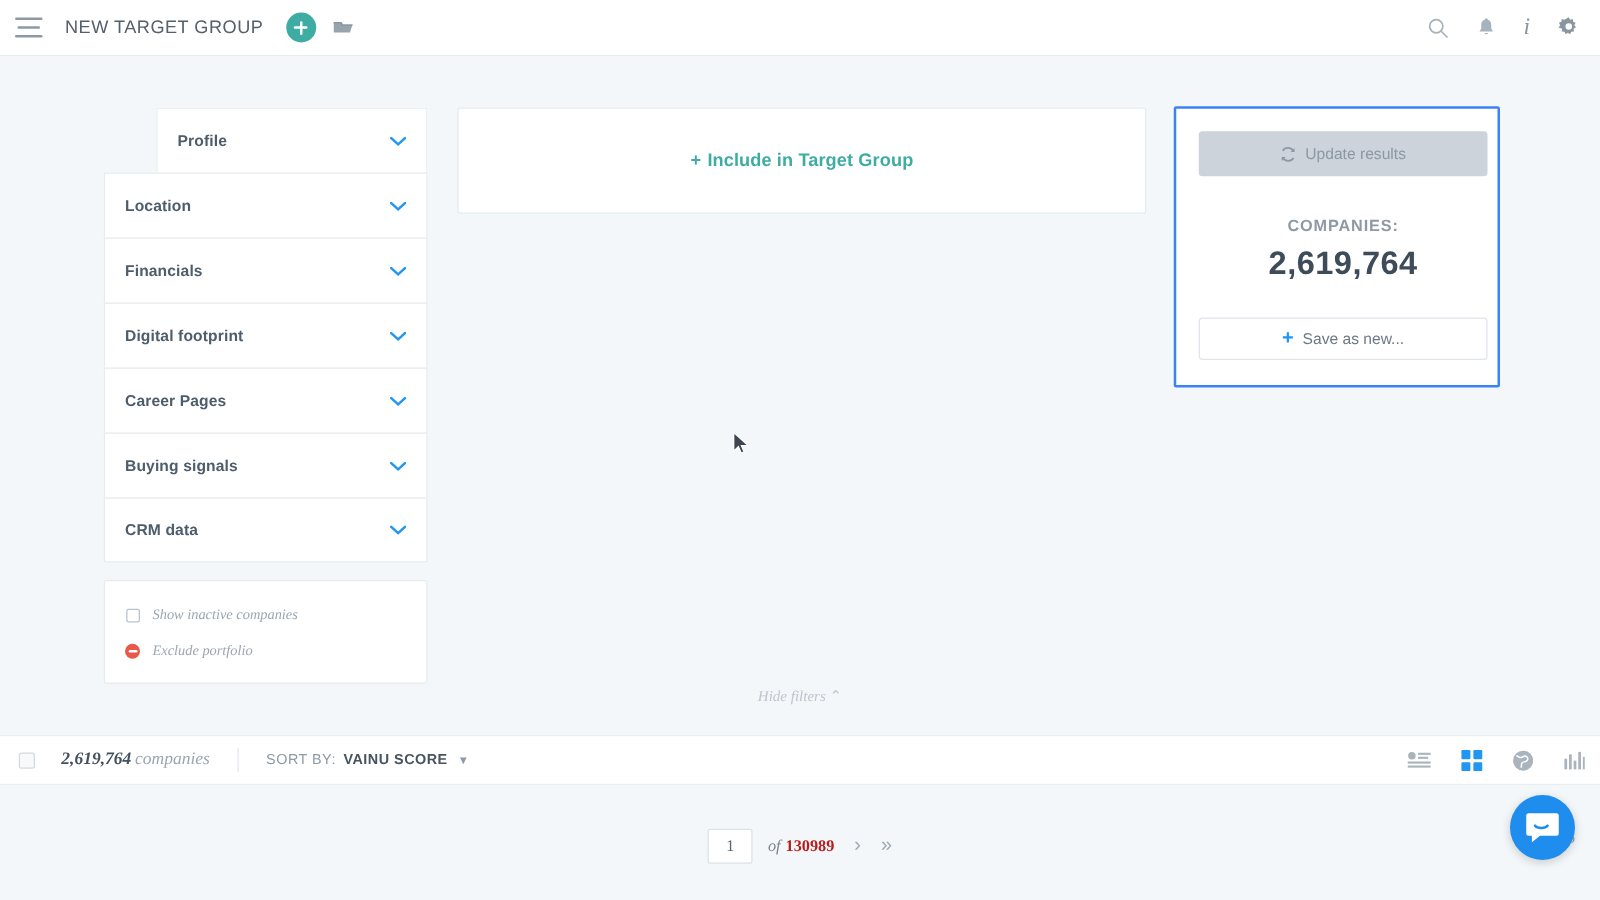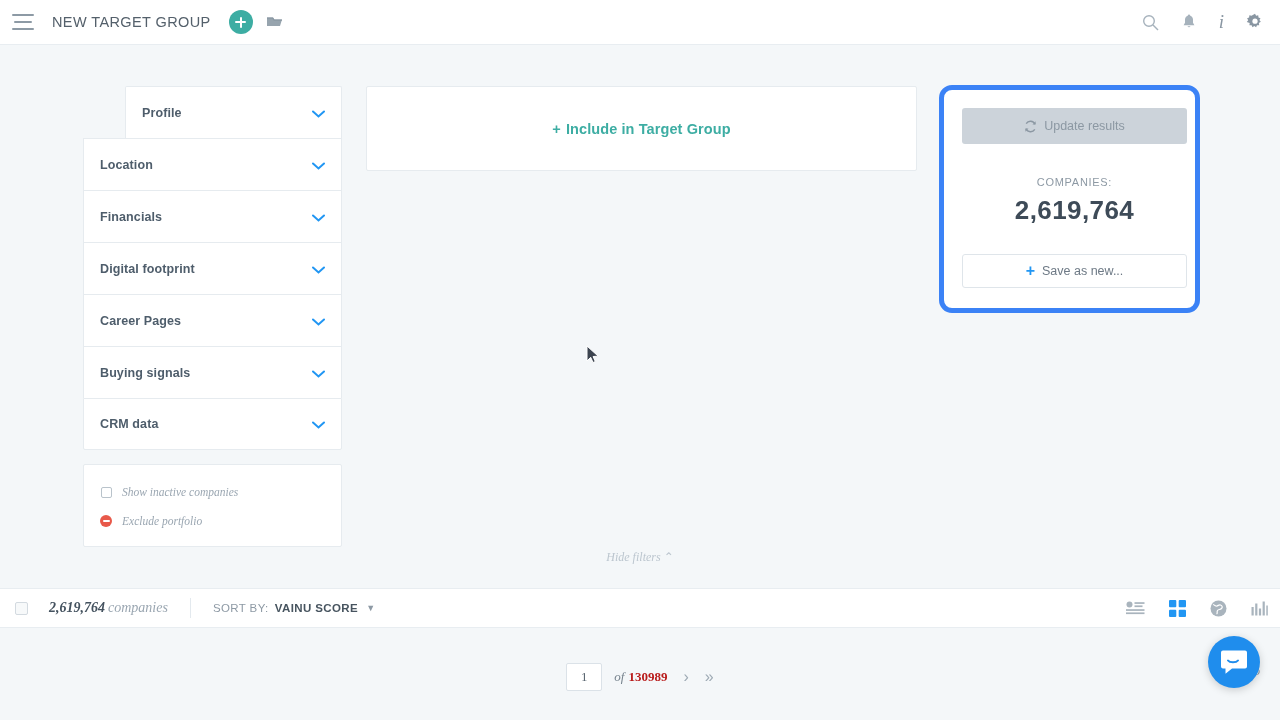--- a/index.html
+++ b/index.html
@@ -102,32 +102,33 @@
   .dz.include { }
   .dz.exclude { margin-top: 12px; }
   .dz-text { font-size: 14.5px; font-weight: bold; letter-spacing: 0.1px; }
   .dz-text.inc { color: #3dada3; }
   .dz-text.exc { color: #ec6b5e; }
   .dz-sign { font-weight: bold; margin-right: 5px; }
 
   
   .results {
     position: absolute; left: 939px; top: 40px; width: 261px;
-    background: #fff; border: 5px solid #3b82f6; border-radius: 13px;
+    background: #fff; border: 2px solid #3b82f6; border-radius: 2px;
     padding: 18px 8px 20px 18px; text-align: center;
   }
   .update-btn {
     height: 36px; background: #ccd3da; border-radius: 3px;
     display: flex; align-items: center; justify-content: center;
     color: #8c98a3; font-size: 12.5px; cursor: default;
   }
   .refresh-ico { margin-right: 7px; display: flex; align-items: center; }
   .companies-label {
-    margin-top: 32px; font-size: 11px; letter-spacing: 0.7px;
+    margin-top: 32px; font-size: 13px; letter-spacing: 0.7px;
     color: #8d99a4;
+    font-weight: bold;
   }
   .companies-count {
     margin-top: 7px; font-size: 26px; font-weight: bold;
     color: #3e4b58; letter-spacing: 0.4px;
   }
   .save-btn {
     margin-top: 28px; height: 34px; border: 1px solid #dfe5ea; border-radius: 3px;
     display: flex; align-items: center; justify-content: center; cursor: pointer;
     background: #fff;
   }

